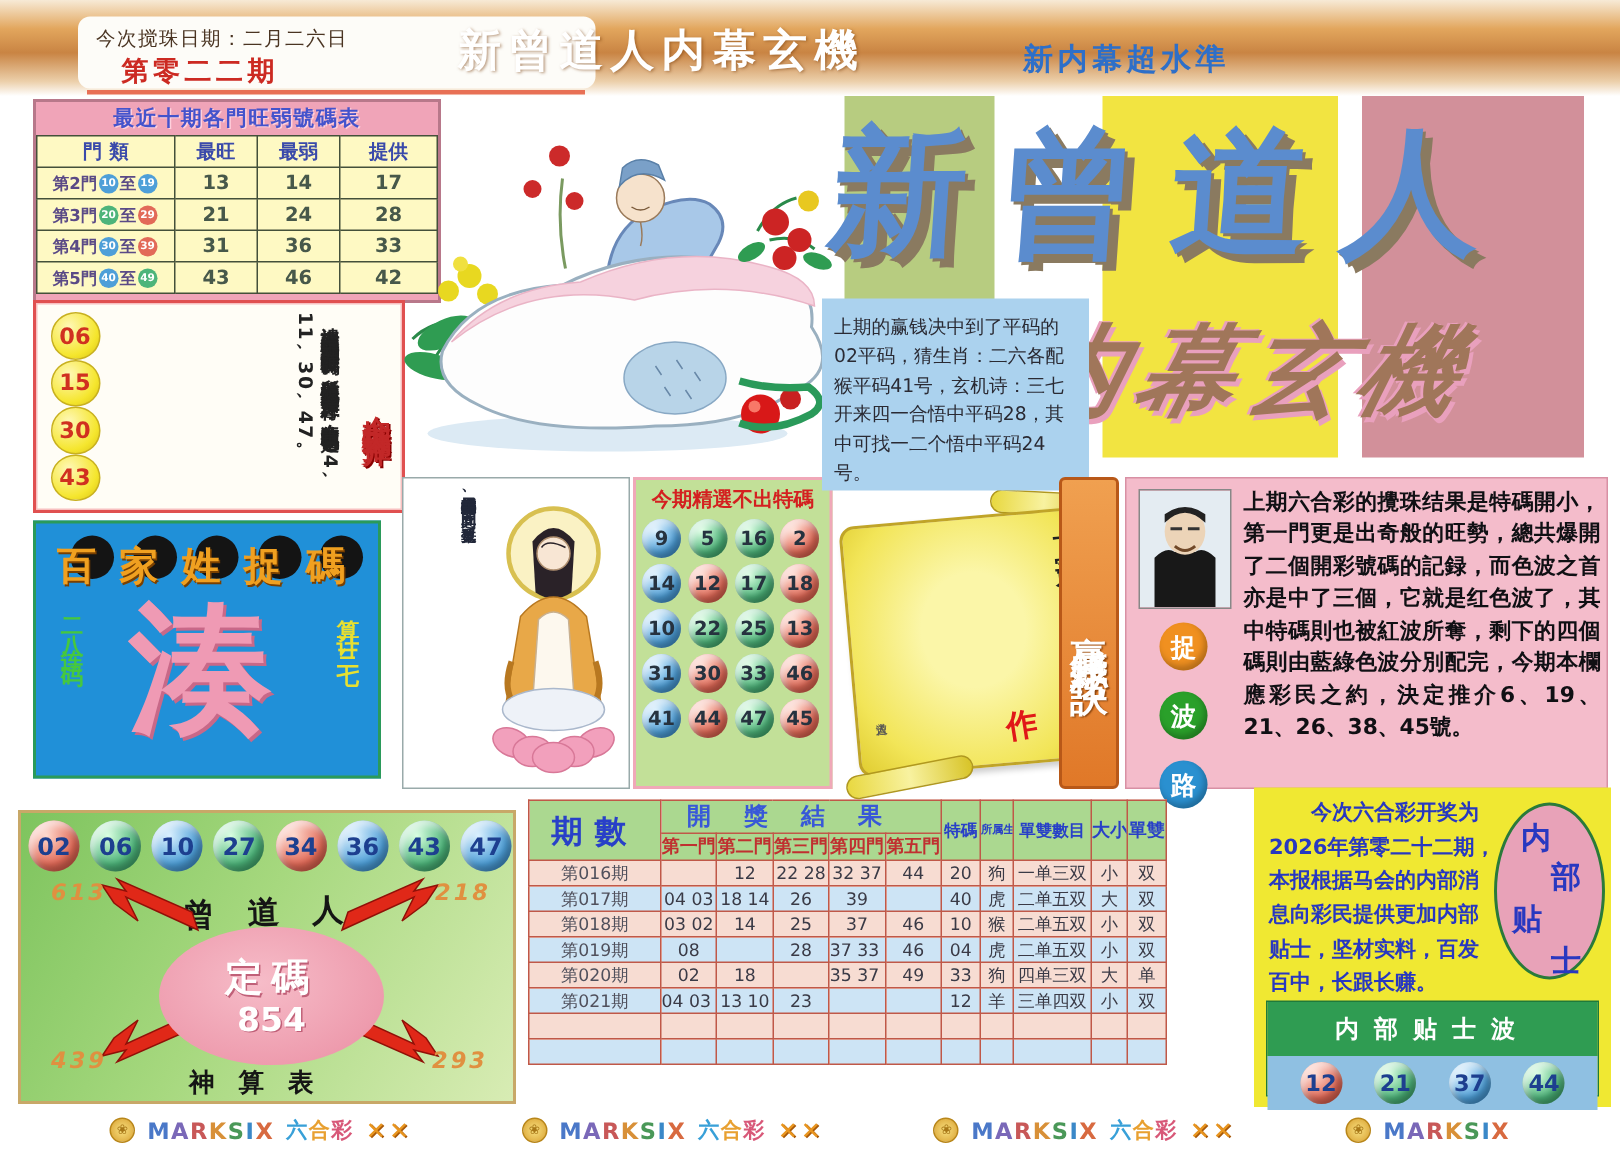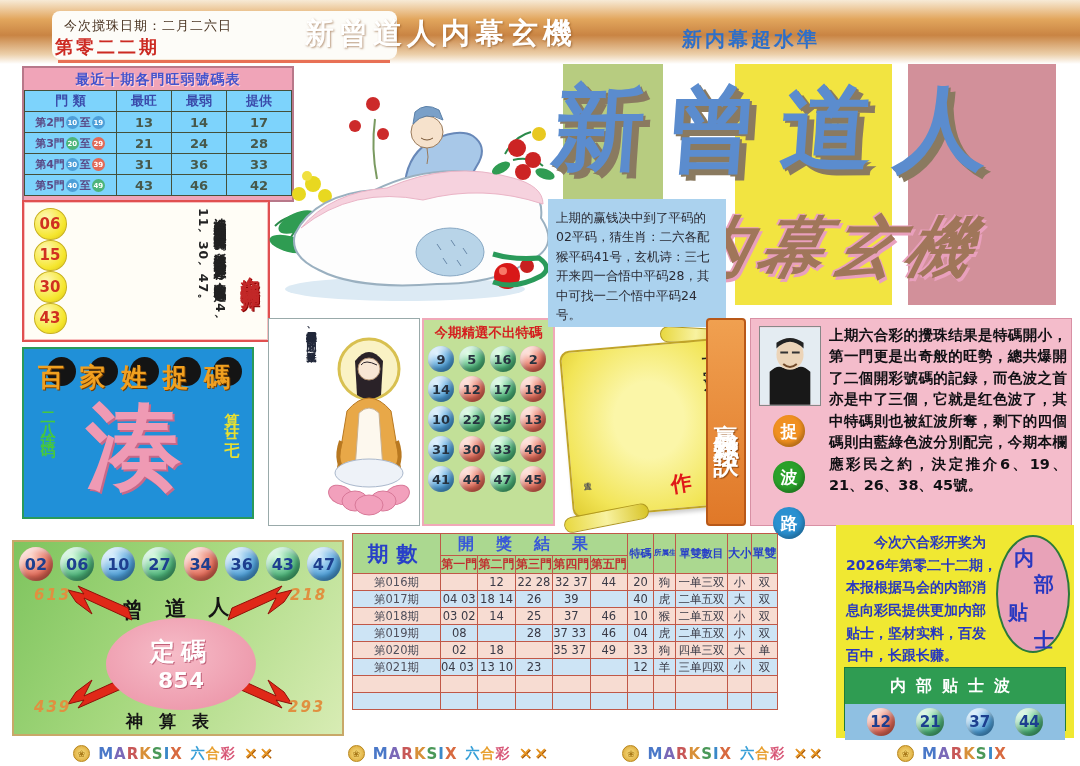--- a/index.html
+++ b/index.html
@@ -6,21 +6,21 @@
   #page{position:relative;width:1080px;height:766px;background:#ffffff;overflow:hidden;
         font-family:"DejaVu Sans","Liberation Sans",sans-serif;}
   #page *{box-sizing:border-box;}
   .abs{position:absolute;}
 
   
   .banner{left:0;top:0;width:1080px;height:64px;
     background:linear-gradient(180deg,#f7ead6 0%,#e2a65d 30%,#c98443 55%,#ecd0ab 85%,#ffffff 100%);}
   .date-card{left:52px;top:11px;width:345px;height:48px;background:#fdfcf8;border-radius:8px;}
   .date-line{left:64px;top:17px;font-size:13px;color:#4a3422;letter-spacing:1px;}
-  .issue-line{left:55px;top:35px;font-size:18px;font-weight:bold;color:#cc2a22;letter-spacing:3px;}
+  .issue-line{left:81px;top:35px;font-size:18px;font-weight:bold;color:#cc2a22;letter-spacing:3px;}
   .issue-underline{left:58px;top:60px;width:332px;height:3px;background:#e87055;}
   .main-title{left:305px;top:14px;width:330px;font-size:29px;font-weight:bold;color:#ffffff;
     letter-spacing:5px;text-shadow:1px 1px 2px rgba(120,60,10,.5);white-space:nowrap;}
   .sub-title{left:682px;top:26px;font-size:20px;font-weight:bold;color:#2e6fc8;letter-spacing:3px;white-space:nowrap;}
 
   
   .blk{top:64px;height:241px;}
   .blk.g{left:563px;width:100px;background:#b7cc80;}
   .blk.y{left:735px;width:157px;background:#f2e441;}
   .blk.p{left:908px;width:148px;background:#d2909a;}
@@ -28,21 +28,21 @@
     letter-spacing:22px;white-space:nowrap;transform:skewX(-4deg);
     text-shadow:7px 6px 0 #8a7a60,2px 2px 0 #8a7a60;line-height:1.1;}
   .big2{left:685px;top:212px;width:395px;font-size:66px;font-weight:bold;font-style:italic;color:#a0765a;
     letter-spacing:8px;white-space:nowrap;transform:skewX(-14deg);
     text-shadow:3px 3px 0 #e9a0bd,-2px -1px 0 #e9a0bd;line-height:1.1;}
 
   
   .hotbox{left:22px;top:66px;width:272px;height:136px;border:2px solid #b8788a;background:#f0a4b8;}
   .hotbox .ttl{height:22px;line-height:22px;text-align:center;font-size:14px;font-weight:bold;
     color:#4453cc;letter-spacing:1px;text-shadow:1px 1px 0 #ffd0dc;}
-  table.hot{width:100%;border-collapse:collapse;background:#7dd3fc;}
+  table.hot{width:100%;border-collapse:collapse;background:#fef9c3;}
   table.hot th,table.hot td{border:1px solid #44503a;font-size:13px;height:21px;text-align:center;
     color:#47584a;font-weight:bold;padding:0;}
   table.hot th{color:#3a4aaa;font-size:13px;}
   table.hot td.lbl{font-size:11px;color:#5a4a86;white-space:nowrap;}
   .dot{display:inline-flex;align-items:center;justify-content:center;width:13px;height:13px;border-radius:50%;
     color:#fff;font-size:7px;font-weight:bold;vertical-align:middle;margin:0 1px;}
 
   
   .specbox{left:22px;top:200px;width:248px;height:142px;background:#fffdf6;border:2px solid #e05050;
     box-shadow:0 0 0 1px #f8c0c0 inset;display:flex;flex-direction:row;padding:4px;}

